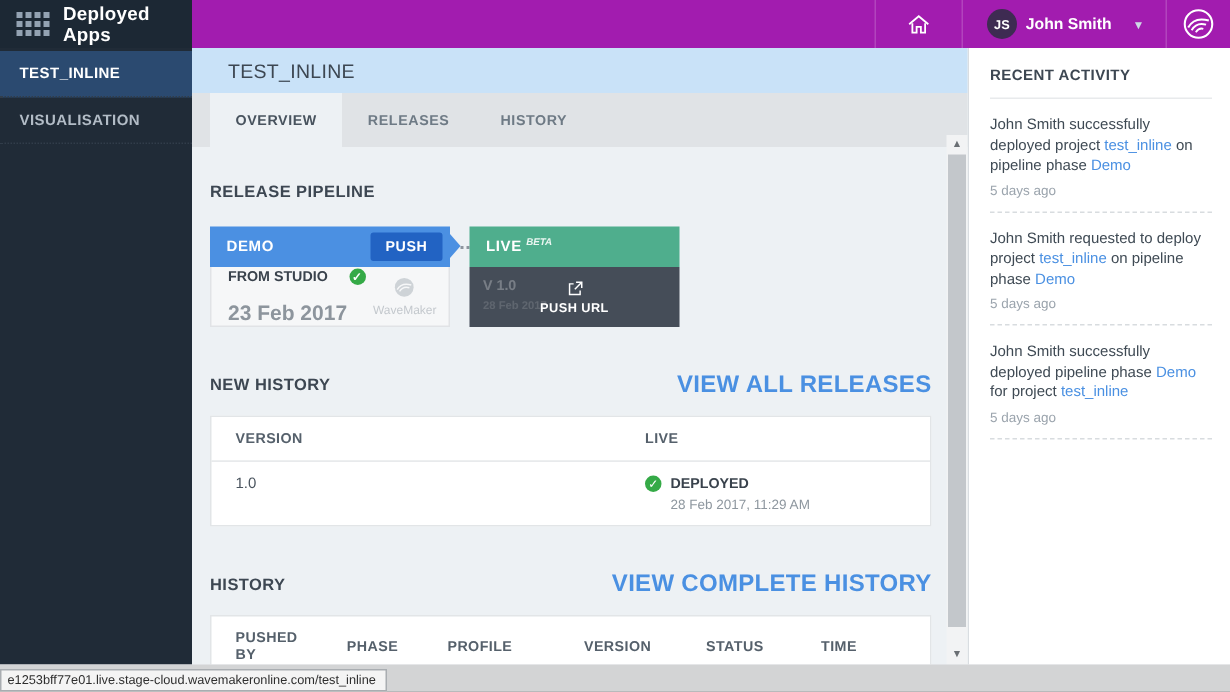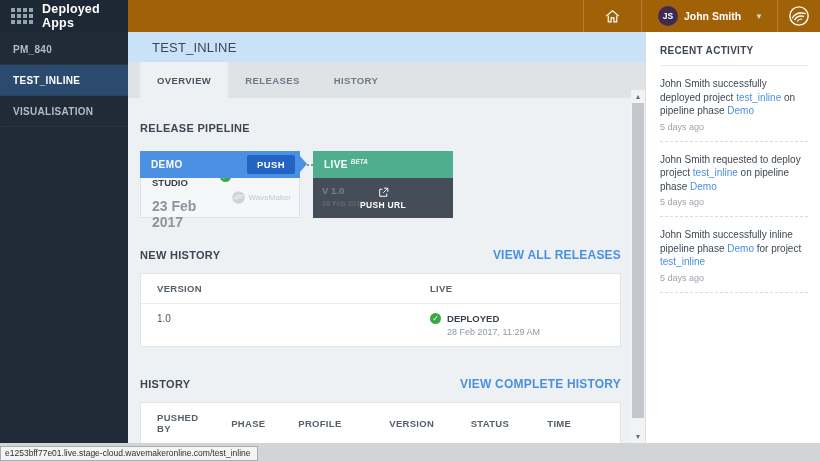--- a/index.html
+++ b/index.html
@@ -7,21 +7,21 @@
   .app {
     position:relative; width:820px; height:461px; overflow:hidden;
     font-family:"Liberation Sans", sans-serif; background:#edf1f4;
   }
   
   .topbar { display:flex; height:32px; }
   .brand { width:128px; background:#1c2834; display:flex; align-items:center; gap:9px; padding-left:11px; flex:none; }
   .brand-title { color:#fff; font-size:12.5px; font-weight:bold; letter-spacing:.2px; }
   .grid-icon { display:grid; grid-template-columns:repeat(4,4px); grid-template-rows:repeat(3,4px); gap:2px; }
   .grid-icon i { background:#93a2b2; }
-  .topbar-right { flex:1; background:#a16207; display:flex; align-items:center; justify-content:flex-end; }
+  .topbar-right { flex:1; background:#a21caf; display:flex; align-items:center; justify-content:flex-end; }
   .tb-divider { width:1px; height:32px; background:rgba(255,255,255,.18); }
   .home-btn { padding:0 20px; display:flex; align-items:center; height:32px; }
   .user-chip { display:flex; align-items:center; gap:6px; padding:0 14px 0 16px; height:32px; }
   .avatar { width:20px; height:20px; border-radius:50%; background:#3e2b52; color:#fff;
             font-size:8.5px; font-weight:bold; display:flex; align-items:center; justify-content:center; }
   .user-name { color:#fff; font-size:10.5px; font-weight:bold; }
   .caret { color:#cdd8e4; font-size:8px; margin-left:8px; }
   .wave-logo { padding:0 10px; display:flex; align-items:center; height:32px; }
 
   
@@ -37,39 +37,39 @@
   .title-bar { height:30px; background:#c9e2f8; display:flex; align-items:center; padding-left:24px;
                font-size:13px; color:#3d4752; font-weight:500; letter-spacing:.2px; }
   .tabs { height:36px; background:#e0e3e6; display:flex; padding-left:12px; }
   .tab { padding:0 17px; display:flex; align-items:center; font-size:9.5px; font-weight:bold;
          color:#6e7a85; letter-spacing:.4px; cursor:pointer; }
   .tab.active { background:#edf1f4; color:#48535e; }
   .content { position:relative; flex:1; padding:24px 24px 0 12px; overflow:hidden; }
 
   .section-head { display:flex; justify-content:space-between; align-items:center; }
   .section-title { font-size:11px; font-weight:bold; color:#3d4752; letter-spacing:.3px; }
-  .view-link { font-size:12px; font-weight:bold; color:#4a90e2; letter-spacing:.2px; cursor:pointer; text-decoration:none; }
+  .view-link { font-size:16px; font-weight:bold; color:#4a90e2; letter-spacing:.2px; cursor:pointer; text-decoration:none; }
 
   
   .cards { display:flex; align-items:flex-start; margin-top:17px; }
   .card-demo { width:160px; flex:none; }
   .demo-header { position:relative; height:27px; background:#4b90e2; display:flex; align-items:center;
                  justify-content:space-between; padding:0 5px 0 11px; }
   .demo-header::after { content:""; position:absolute; left:100%; top:5px;
                  border-top:8.5px solid transparent; border-bottom:8.5px solid transparent; border-left:7px solid #4b90e2; }
   .phase-name { color:#fff; font-size:10px; font-weight:bold; letter-spacing:.4px; }
   .push-btn { background:#2263c3; color:#fff; font-size:9.5px; font-weight:bold; letter-spacing:.4px;
               padding:4px 10px; border:none; border-radius:2px; cursor:pointer; font-family:inherit; }
   .demo-body { height:40px; background:#f6f7f8; border:1px solid #e1e3e6; border-top:none;
                display:flex; align-items:center; justify-content:space-between; padding:0 8px 0 11px; }
   .from-line { display:flex; align-items:center; gap:14px; font-size:9.5px; font-weight:bold; color:#39424c; }
   .date-small { font-size:14px; font-weight:bold; color:#8d959d; margin-top:10px; }
   .check { width:11px; height:11px; border-radius:50%; background:#35aa47; color:#fff; font-size:8px;
            line-height:11px; text-align:center; flex:none; }
-  .watermark { display:flex; align-items:center; gap:3px; opacity:.55; }
+  .watermark { display:flex; align-items:center; gap:3px; opacity:.55;flex-direction:column; }
   .watermark-text { font-size:8px; color:#9aa2aa; }
   .connector { width:13px; flex:none; border-top:2px dotted #8d959e; margin-top:13px; }
   .card-live { width:140px; flex:none; }
   .live-header { height:27px; background:#4fae8d; display:flex; align-items:center; padding-left:11px; }
   .beta { color:#eaf6f1; font-size:6.5px; font-style:italic; font-weight:bold; margin:-6px 0 0 3px; }
   .live-body { position:relative; height:40px; background:#454d58; display:flex; }
   .live-ghost { position:absolute; left:9px; top:7px; pointer-events:none; }
   .ghost-v { color:rgba(255,255,255,.28); font-size:9.5px; font-weight:bold; }
   .ghost-d { color:rgba(255,255,255,.14); font-size:7.5px; font-weight:bold; margin-top:3px; }
   .live-action { flex:1; display:flex; flex-direction:column; align-items:center; justify-content:center; gap:1px; cursor:pointer; }
@@ -160,21 +160,20 @@
           <path d="M7 16.5 Q10.5 10.5 17.5 12.5" fill="none" stroke="#fff" stroke-width="1.4"></path>
           <path d="M10 18 Q12.5 14.5 15.5 15.5" fill="none" stroke="#fff" stroke-width="1.3"></path>
         </svg>
       </div>
     </div>
   </header>
 
   <div class="body">
 
     <aside class="sidebar">
-      <div class="side-item">PM_840</div>
       <div class="side-item selected">TEST_INLINE</div>
       <div class="side-item">VISUALISATION</div>
     </aside>
 
     <div class="main main-wrap">
       <div class="title-bar">TEST_INLINE</div>
       <nav class="tabs">
         <div class="tab active">OVERVIEW</div>
         <div class="tab">RELEASES</div>
         <div class="tab">HISTORY</div>
@@ -324,21 +323,21 @@
 
       <div class="activity-item">
         <div class="activity-text">
           <span>John Smith requested to deploy project </span><a>test_inline</a><span> on pipeline phase </span><a>Demo</a>
         </div>
         <div class="activity-time">5 days ago</div>
       </div>
 
       <div class="activity-item">
         <div class="activity-text">
-          <span>John Smith successfully inline pipeline phase </span><a>Demo</a><span> for project </span><a>test_inline</a>
+          <span>John Smith successfully deployed pipeline phase </span><a>Demo</a><span> for project </span><a>test_inline</a>
         </div>
         <div class="activity-time">5 days ago</div>
       </div>
     </aside>
   </div>
 
   <footer class="footer">
     <span>© WaveMaker Inc. 2015. All rights reserved.</span>
   </footer>
   <div class="status-tooltip">e1253bff77e01.live.stage-cloud.wavemakeronline.com/test_inline</div>

